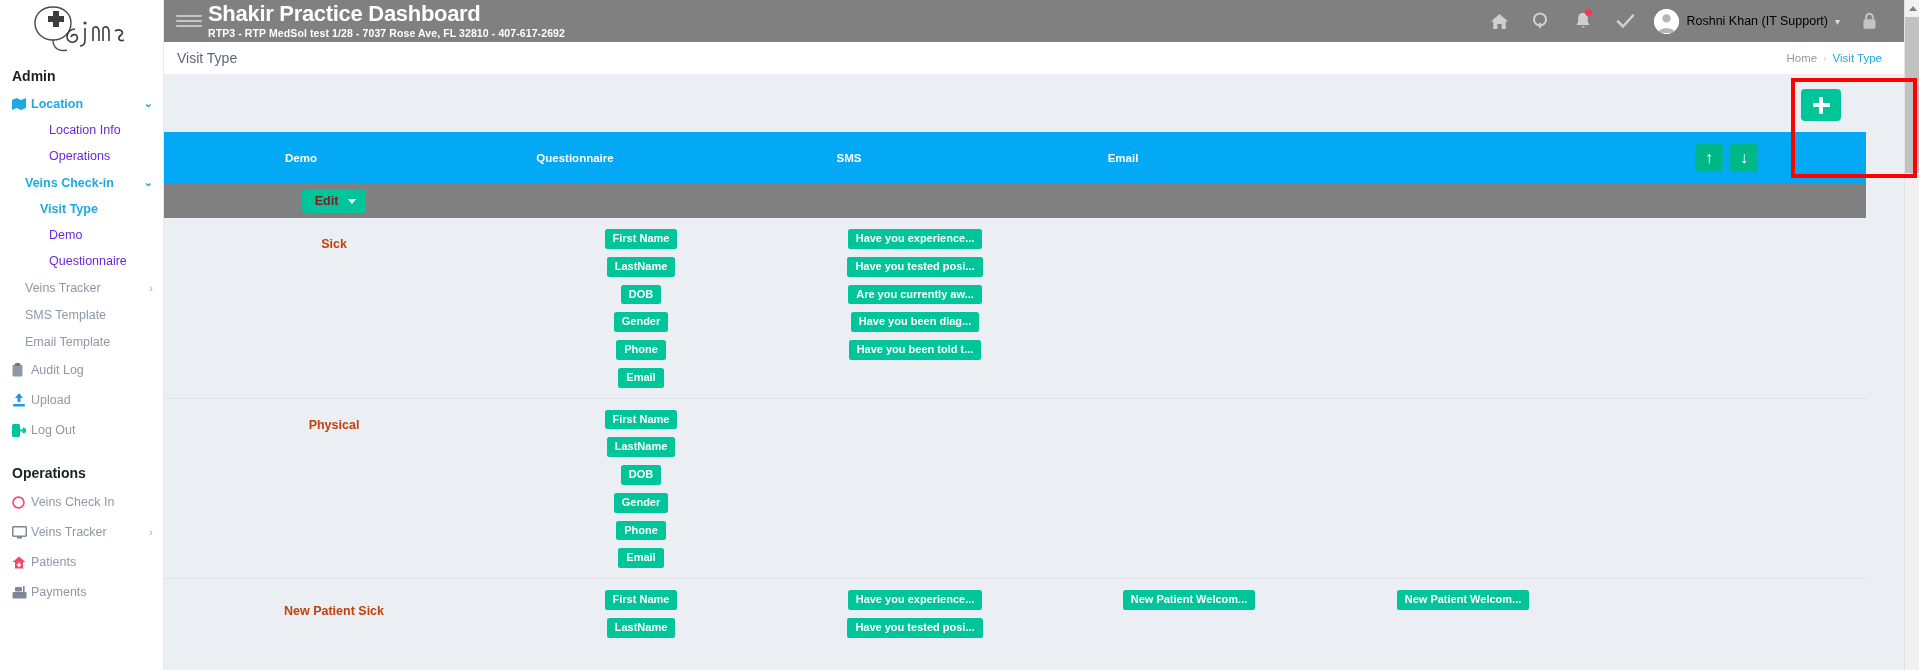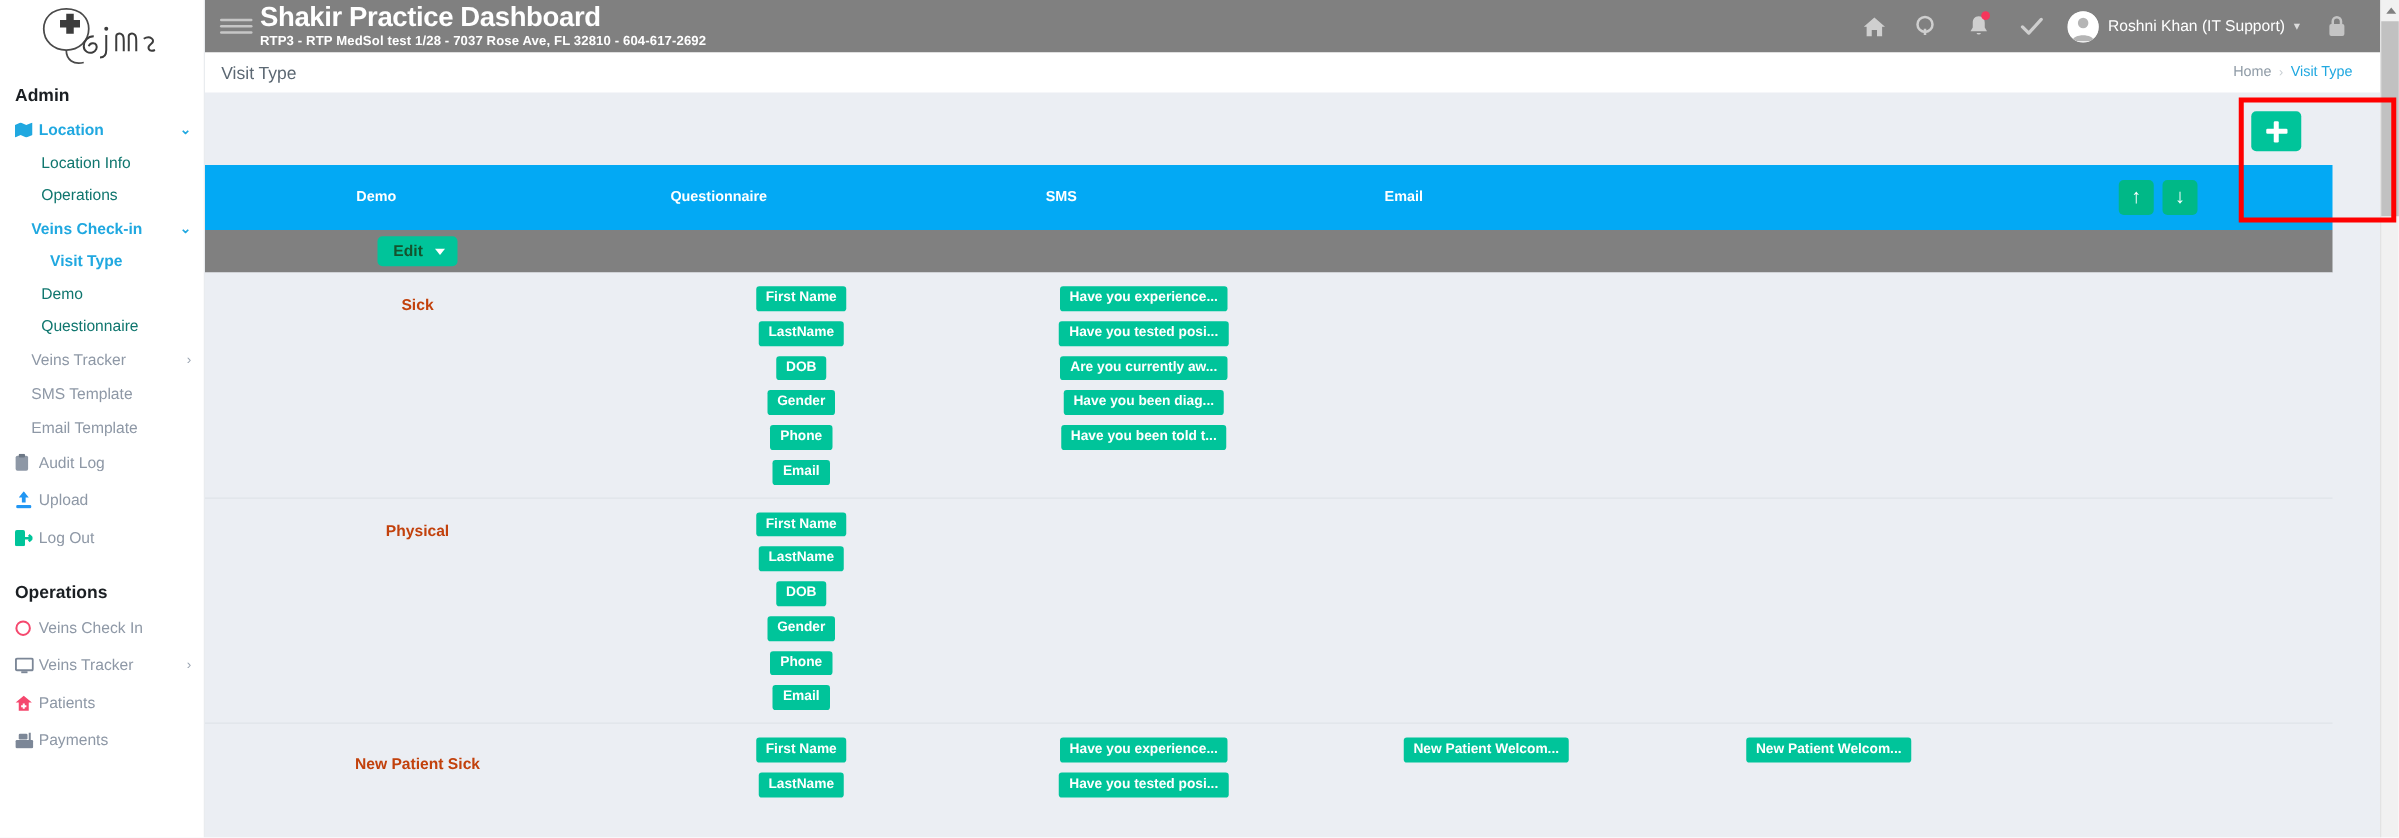--- a/index.html
+++ b/index.html
@@ -35,22 +35,22 @@
     font-size: 12.5px; color: #8e98a6; cursor: pointer;
     position: relative;
   }
   .side-item .ic { width: 19px; display: inline-flex; align-items: center; flex: 0 0 19px; }
   .side-item .lbl { flex: 1 1 auto; white-space: nowrap; overflow: hidden; }
   .side-item .chev { font-size: 11px; color: #9aa4b1; margin-left: 4px; }
   .side-item.accent { color: #20a8e0; font-weight: bold; }
   .side-item.accent .chev { color: #20a8e0; }
   .side-sub {
     display: flex; align-items: center;
-    height: 26px; padding-left: 33px; font-size: 12.5px;
-    color: #0f766e; cursor: pointer;
+    height: 26px; padding-left: 49px; font-size: 12.5px;
+    color: #6d28d9; cursor: pointer;
   }
   .side-sub.active { color: #20a8e0; font-weight: bold; padding-left: 40px; }
   .side-sub .lbl { white-space: nowrap; }
 
   
   .topbar {
     position: absolute; left: 164px; top: 0;
     width: 1740px; height: 42px;
     background: #808080;
     display: flex; align-items: center;
@@ -77,21 +77,21 @@
   .tb-badge {
     position: absolute; top: 9px; right: 12px;
     width: 7px; height: 7px; border-radius: 50%; background: #f5365c;
   }
   .user-chip { display: flex; align-items: center; gap: 7px; cursor: pointer; padding: 0 8px; }
   .avatar {
     width: 25px; height: 25px; border-radius: 50%;
     background: #ffffff; display: flex; align-items: center; justify-content: center;
     overflow: hidden;
   }
-  .user-name { font-size: 12.5px; color: #ffffff; white-space: nowrap; }
+  .user-name { font-size: 12.5px; color: #000000; white-space: nowrap; }
   .caret-dn { color: #dcdcdc; font-size: 10px; }
 
   
   .crumb-bar {
     position: absolute; left: 164px; top: 42px;
     width: 1740px; height: 32px;
     background: #ffffff;
     display: flex; align-items: center;
     padding: 0 22px 0 13px;
   }
@@ -132,21 +132,21 @@
     width: 28px; height: 28px; border-radius: 4px; background: #00b887;
     display: flex; align-items: center; justify-content: center; cursor: pointer;
     border: none; color: #fff; font-size: 16px; line-height: 1;
   }
   .toolrow {
     background: #808080; height: 34px; display: flex; align-items: center;
   }
   .edit-btn-wrap { width: 340px; display: flex; justify-content: center; }
   .edit-btn {
     display: inline-flex; align-items: center; gap: 10px;
-    background: #00c49a; color: #14532d; border: none; cursor: pointer;
+    background: #00c49a; color: #7f1d1d; border: none; cursor: pointer;
     font-size: 12.5px; font-weight: bold; border-radius: 4px;
     padding: 5px 10px 5px 13px;
   }
   .edit-caret {
     width: 0; height: 0; border-left: 4px solid transparent; border-right: 4px solid transparent;
     border-top: 5px solid #ffffff; display: inline-block;
   }
 
   .trow { display: flex; background: #ebeef3; padding-top: 11px; }
   .trow + .trow { border-top: 1px solid #dfe3e9; }
@@ -324,21 +324,21 @@
   </aside>
 
   <header class="topbar">
     <div class="hamburger">
       <span></span>
         <span></span>
         <span></span>
     </div>
     <div class="brand">
       <div class="brand-title">Shakir Practice Dashboard</div>
-      <div class="brand-sub">RTP3 - RTP MedSol test 1/28 - 7037 Rose Ave, FL 32810 - 604-617-2692</div>
+      <div class="brand-sub">RTP3 - RTP MedSol test 1/28 - 7037 Rose Ave, FL 32810 - 407-617-2692</div>
     </div>
 
     <div class="topbar-right">
       <div class="tb-icon">
         <svg width="19" height="17" viewBox="0 0 19 17">
             <path d="M9.5 1 L18 8.4 H15.7 V16 H11.6 V11 H7.4 V16 H3.3 V8.4 H1 Z" fill="#cfcfcf"></path>
           </svg>
       </div>
       <div class="tb-icon">
         <svg width="18" height="18" viewBox="0 0 18 18">

